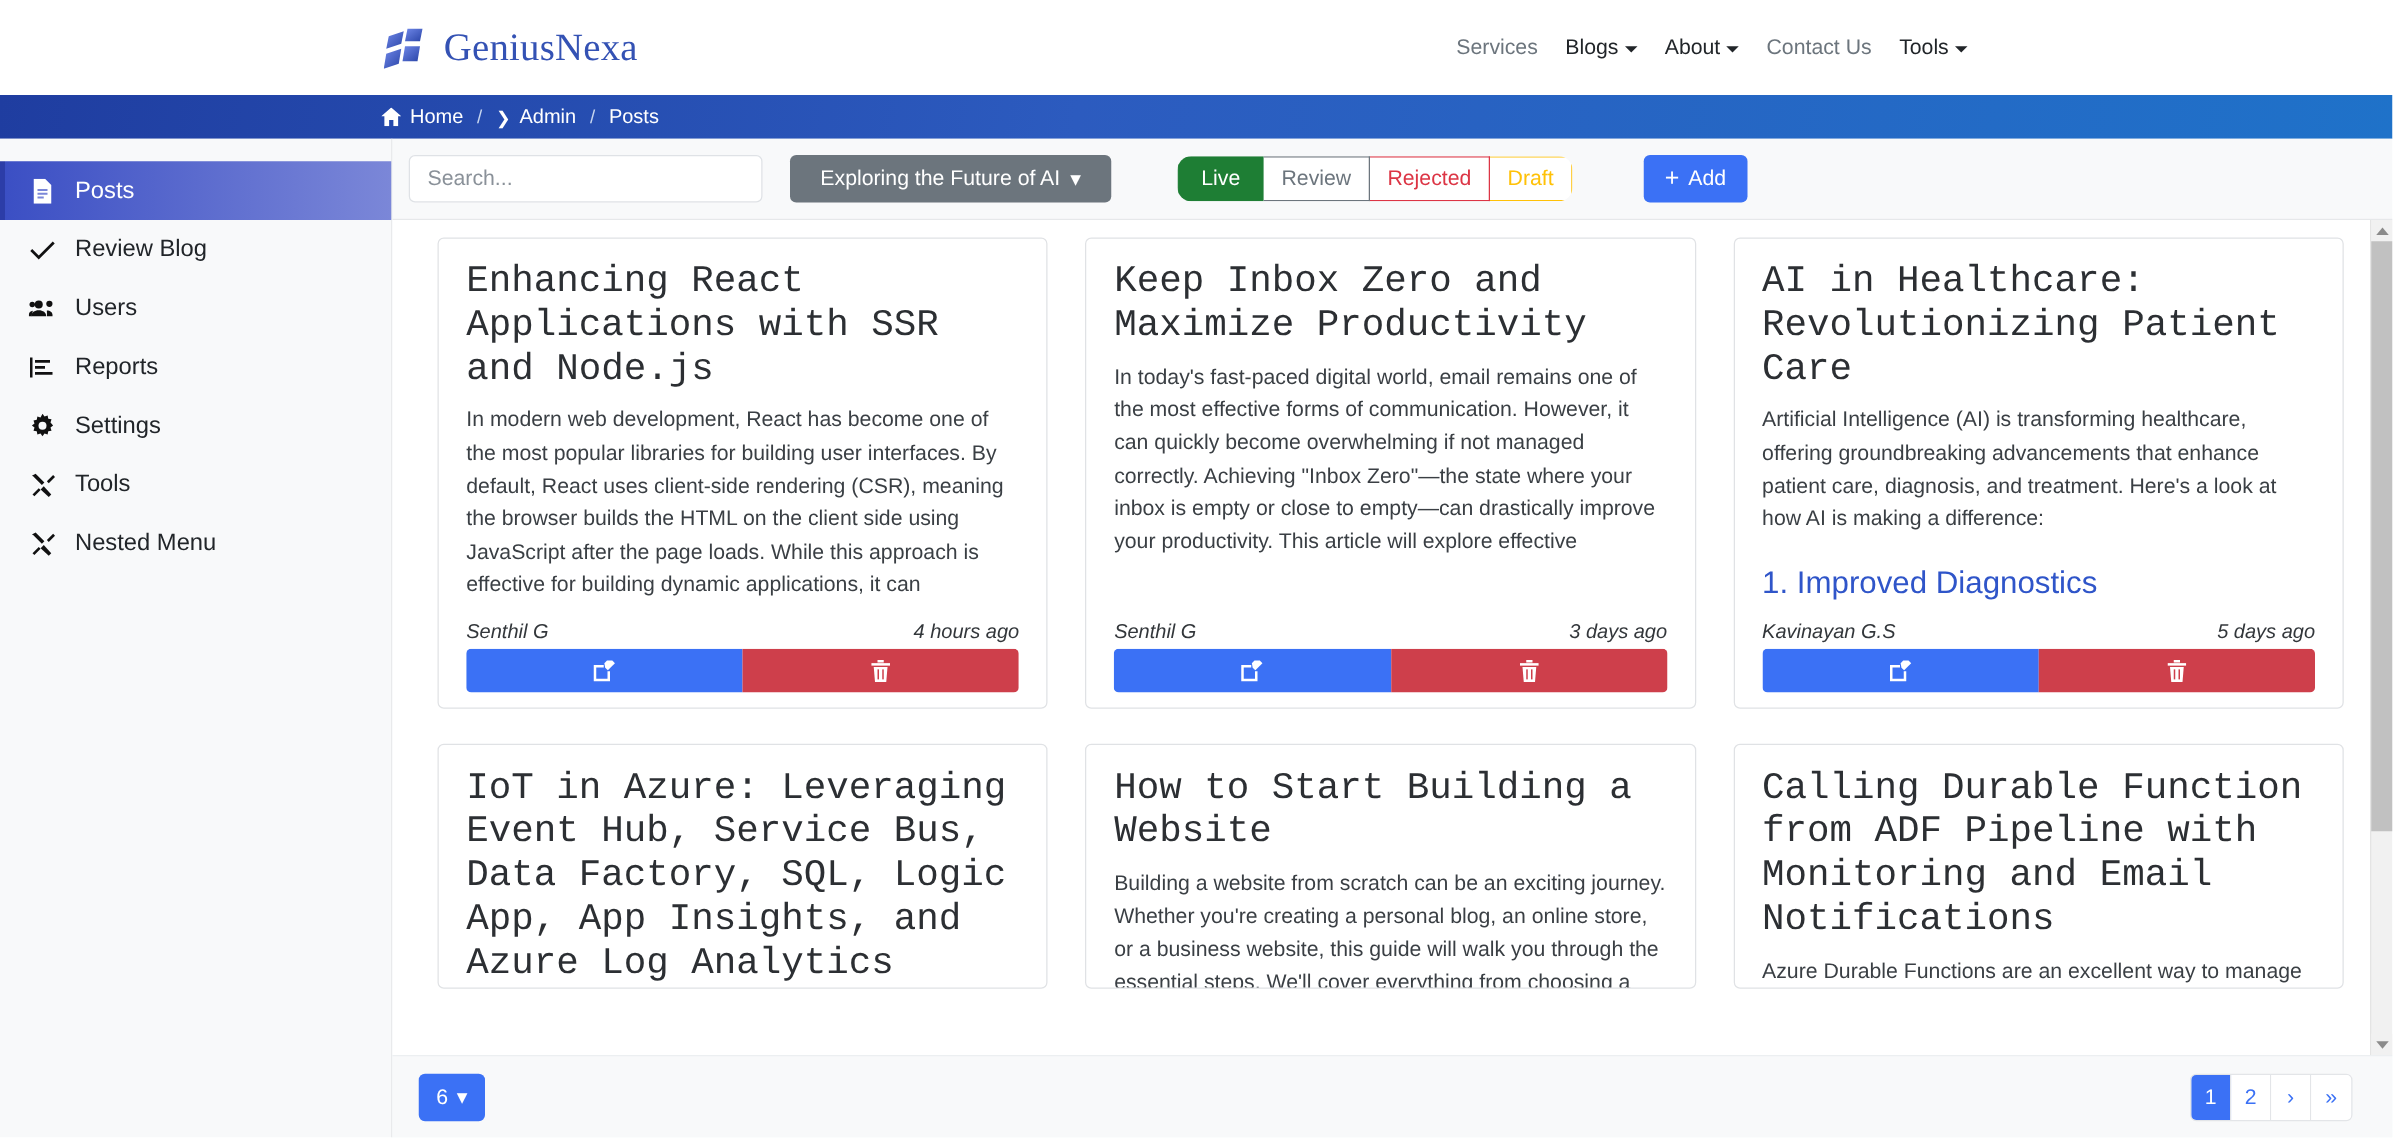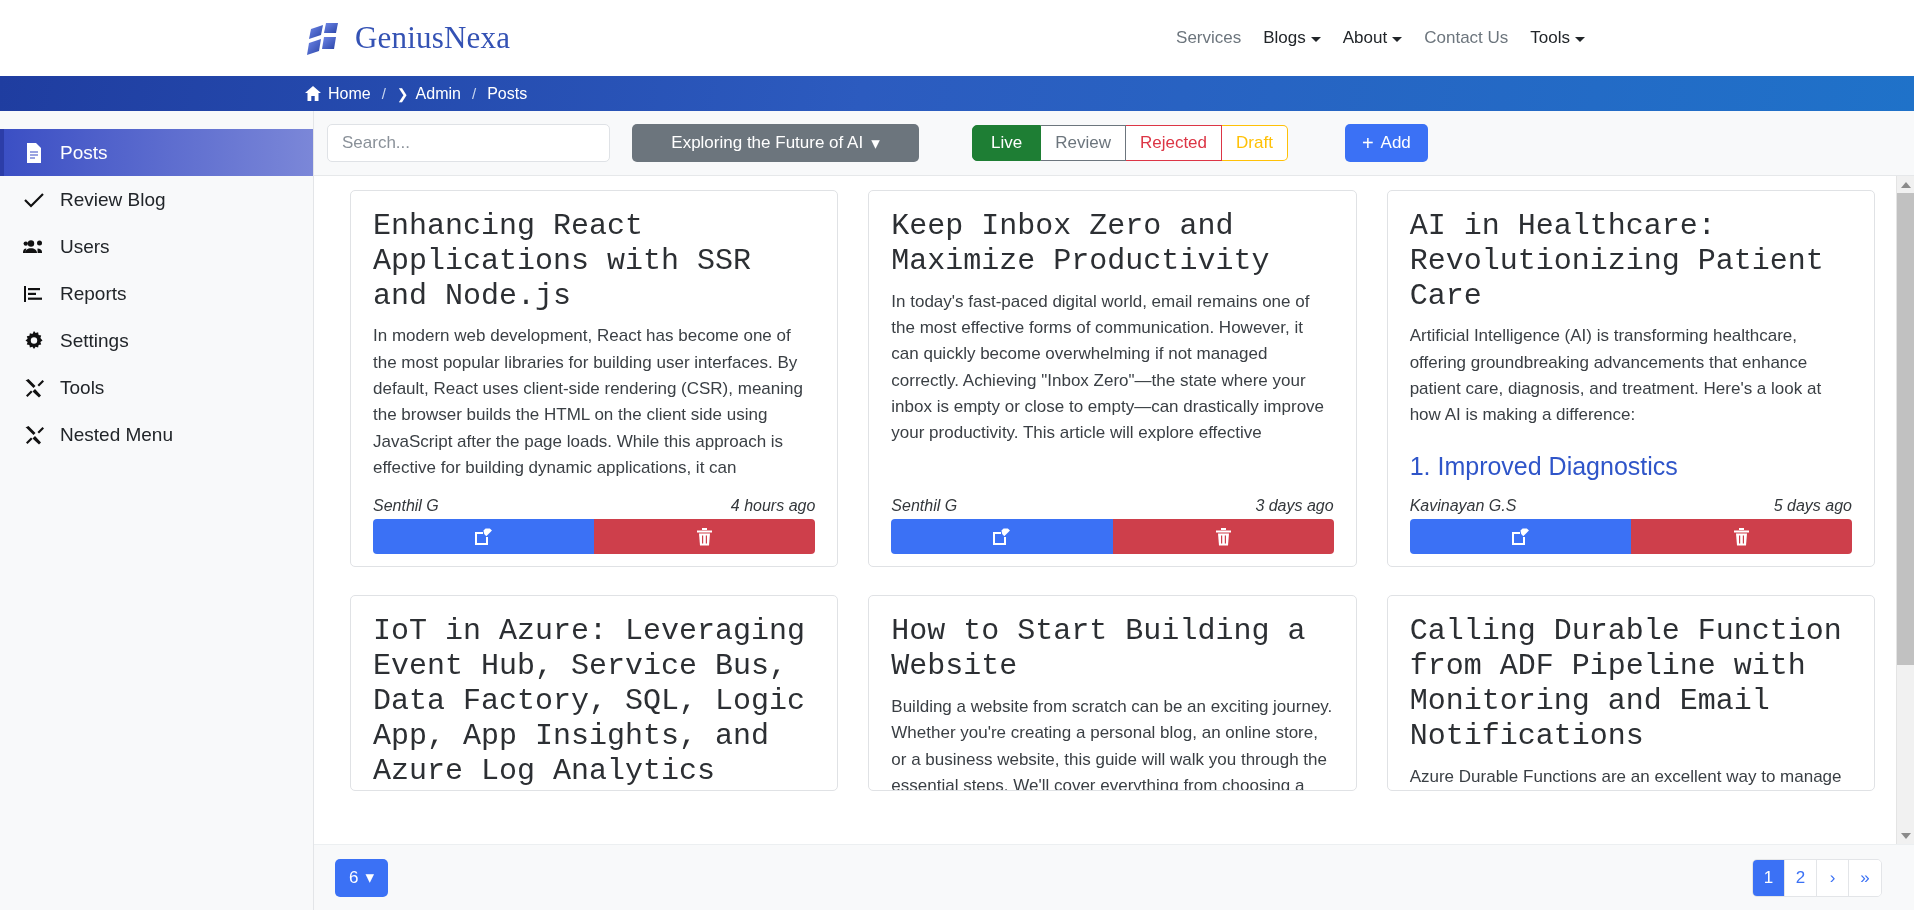--- a/index.html
+++ b/index.html
@@ -24,21 +24,21 @@
   }
   .brand-mark { width: 38px; height: 38px; position: relative; display:block; }
   .brand-text {
     font-family: "Liberation Serif", serif;
     font-size: 31px;
     color: #3452b4;
     letter-spacing: 0.2px;
   }
   .mainnav {
     position: absolute;
-    right: 329px;
+    right: 340px;
     display: flex;
     align-items: flex-end;
     gap: 22px;
     font-size: 17px;
   }
   .mainnav a {
     color: #6c757d;
     text-decoration: none;
     white-space: nowrap;
     display: flex; align-items: center; gap: 5px;
@@ -122,36 +122,36 @@
     border-radius: 5px;
     background: #ffffff;
     padding: 0 14px;
     font-size: 17px;
     color: #495057;
     font-family: "Liberation Sans", sans-serif;
     outline: none;
   }
   .search-input::placeholder { color: #8a9199; }
   .cat-dd {
-    width: 287px; height: 38px;
+    width: 257px; height: 38px;
     margin-left: 22px;
     background: #6c757d;
     color: #ffffff;
     border: none;
     border-radius: 5px;
     font-size: 17px;
     font-family: "Liberation Sans", sans-serif;
     display: flex; align-items: center; justify-content: center; gap: 8px;
     cursor: pointer;
   }
   .filter-group {
     margin-left: 53px;
     display: flex;
     height: 36px;
-    border-radius: 0;
+    border-radius: 11px;
     overflow: hidden;
   }
   .fbtn {
     display: flex; align-items: center; justify-content: center;
     font-size: 17px;
     padding: 0 14px;
     background: #ffffff;
     cursor: pointer;
     border: 1px solid transparent;
   }

